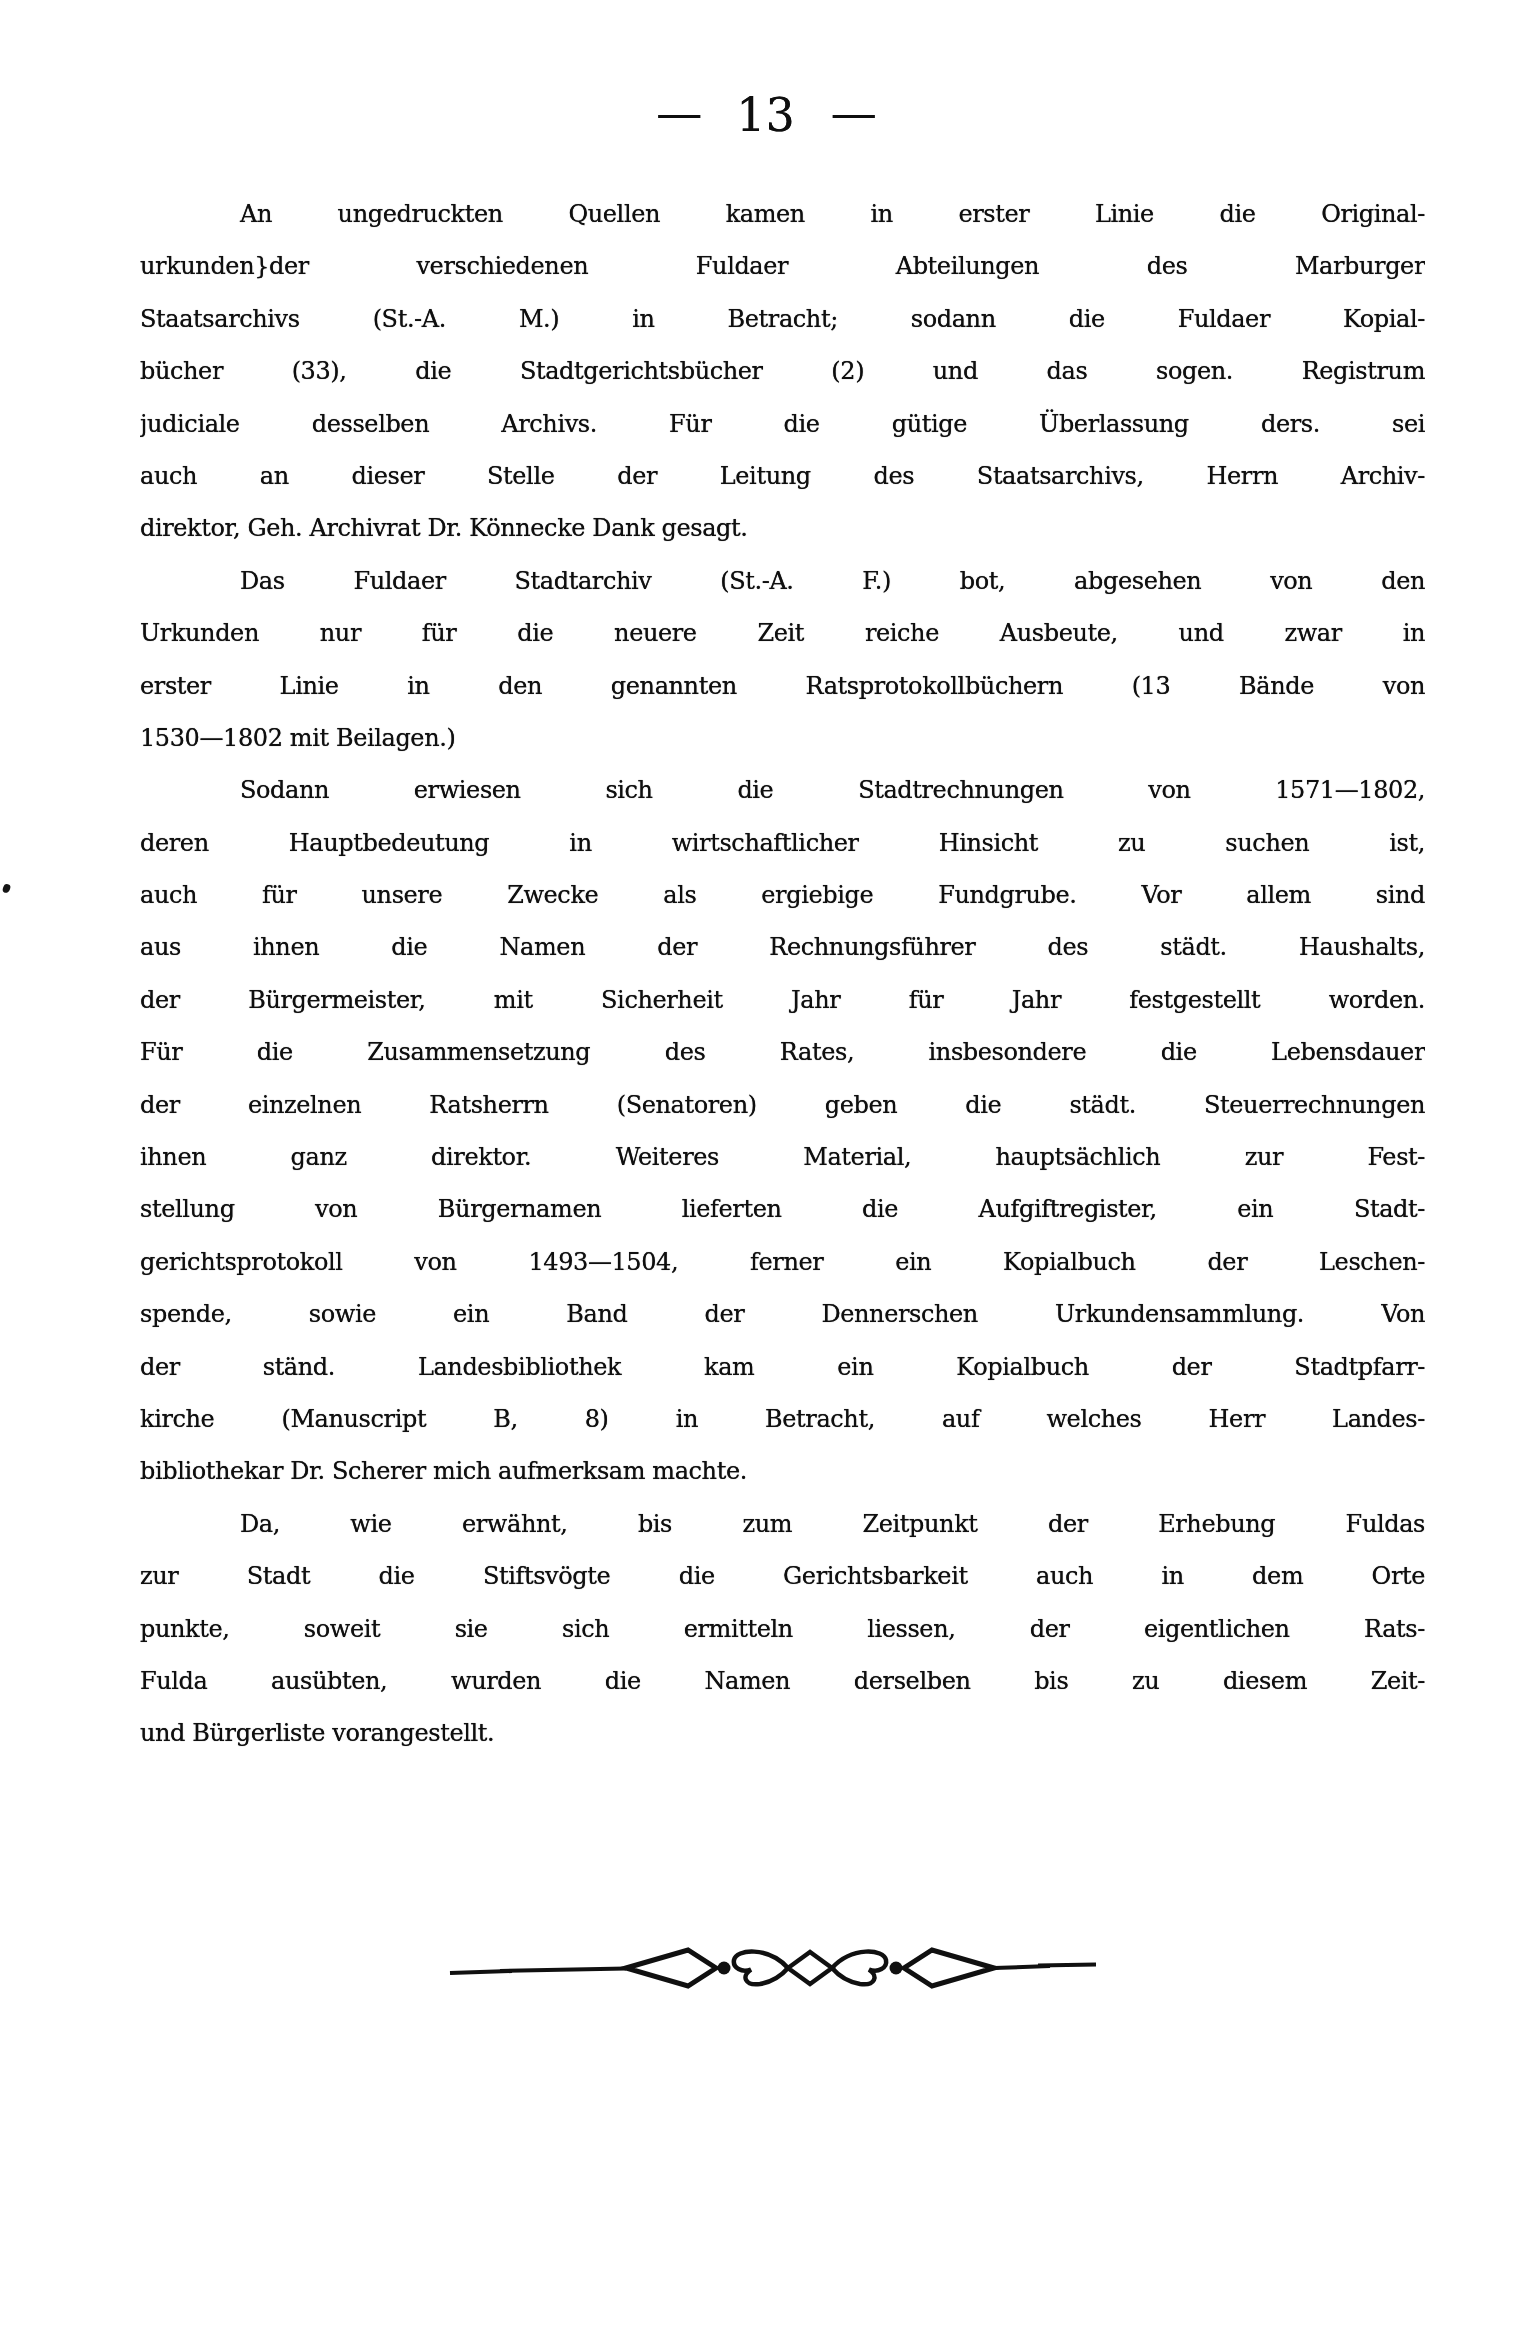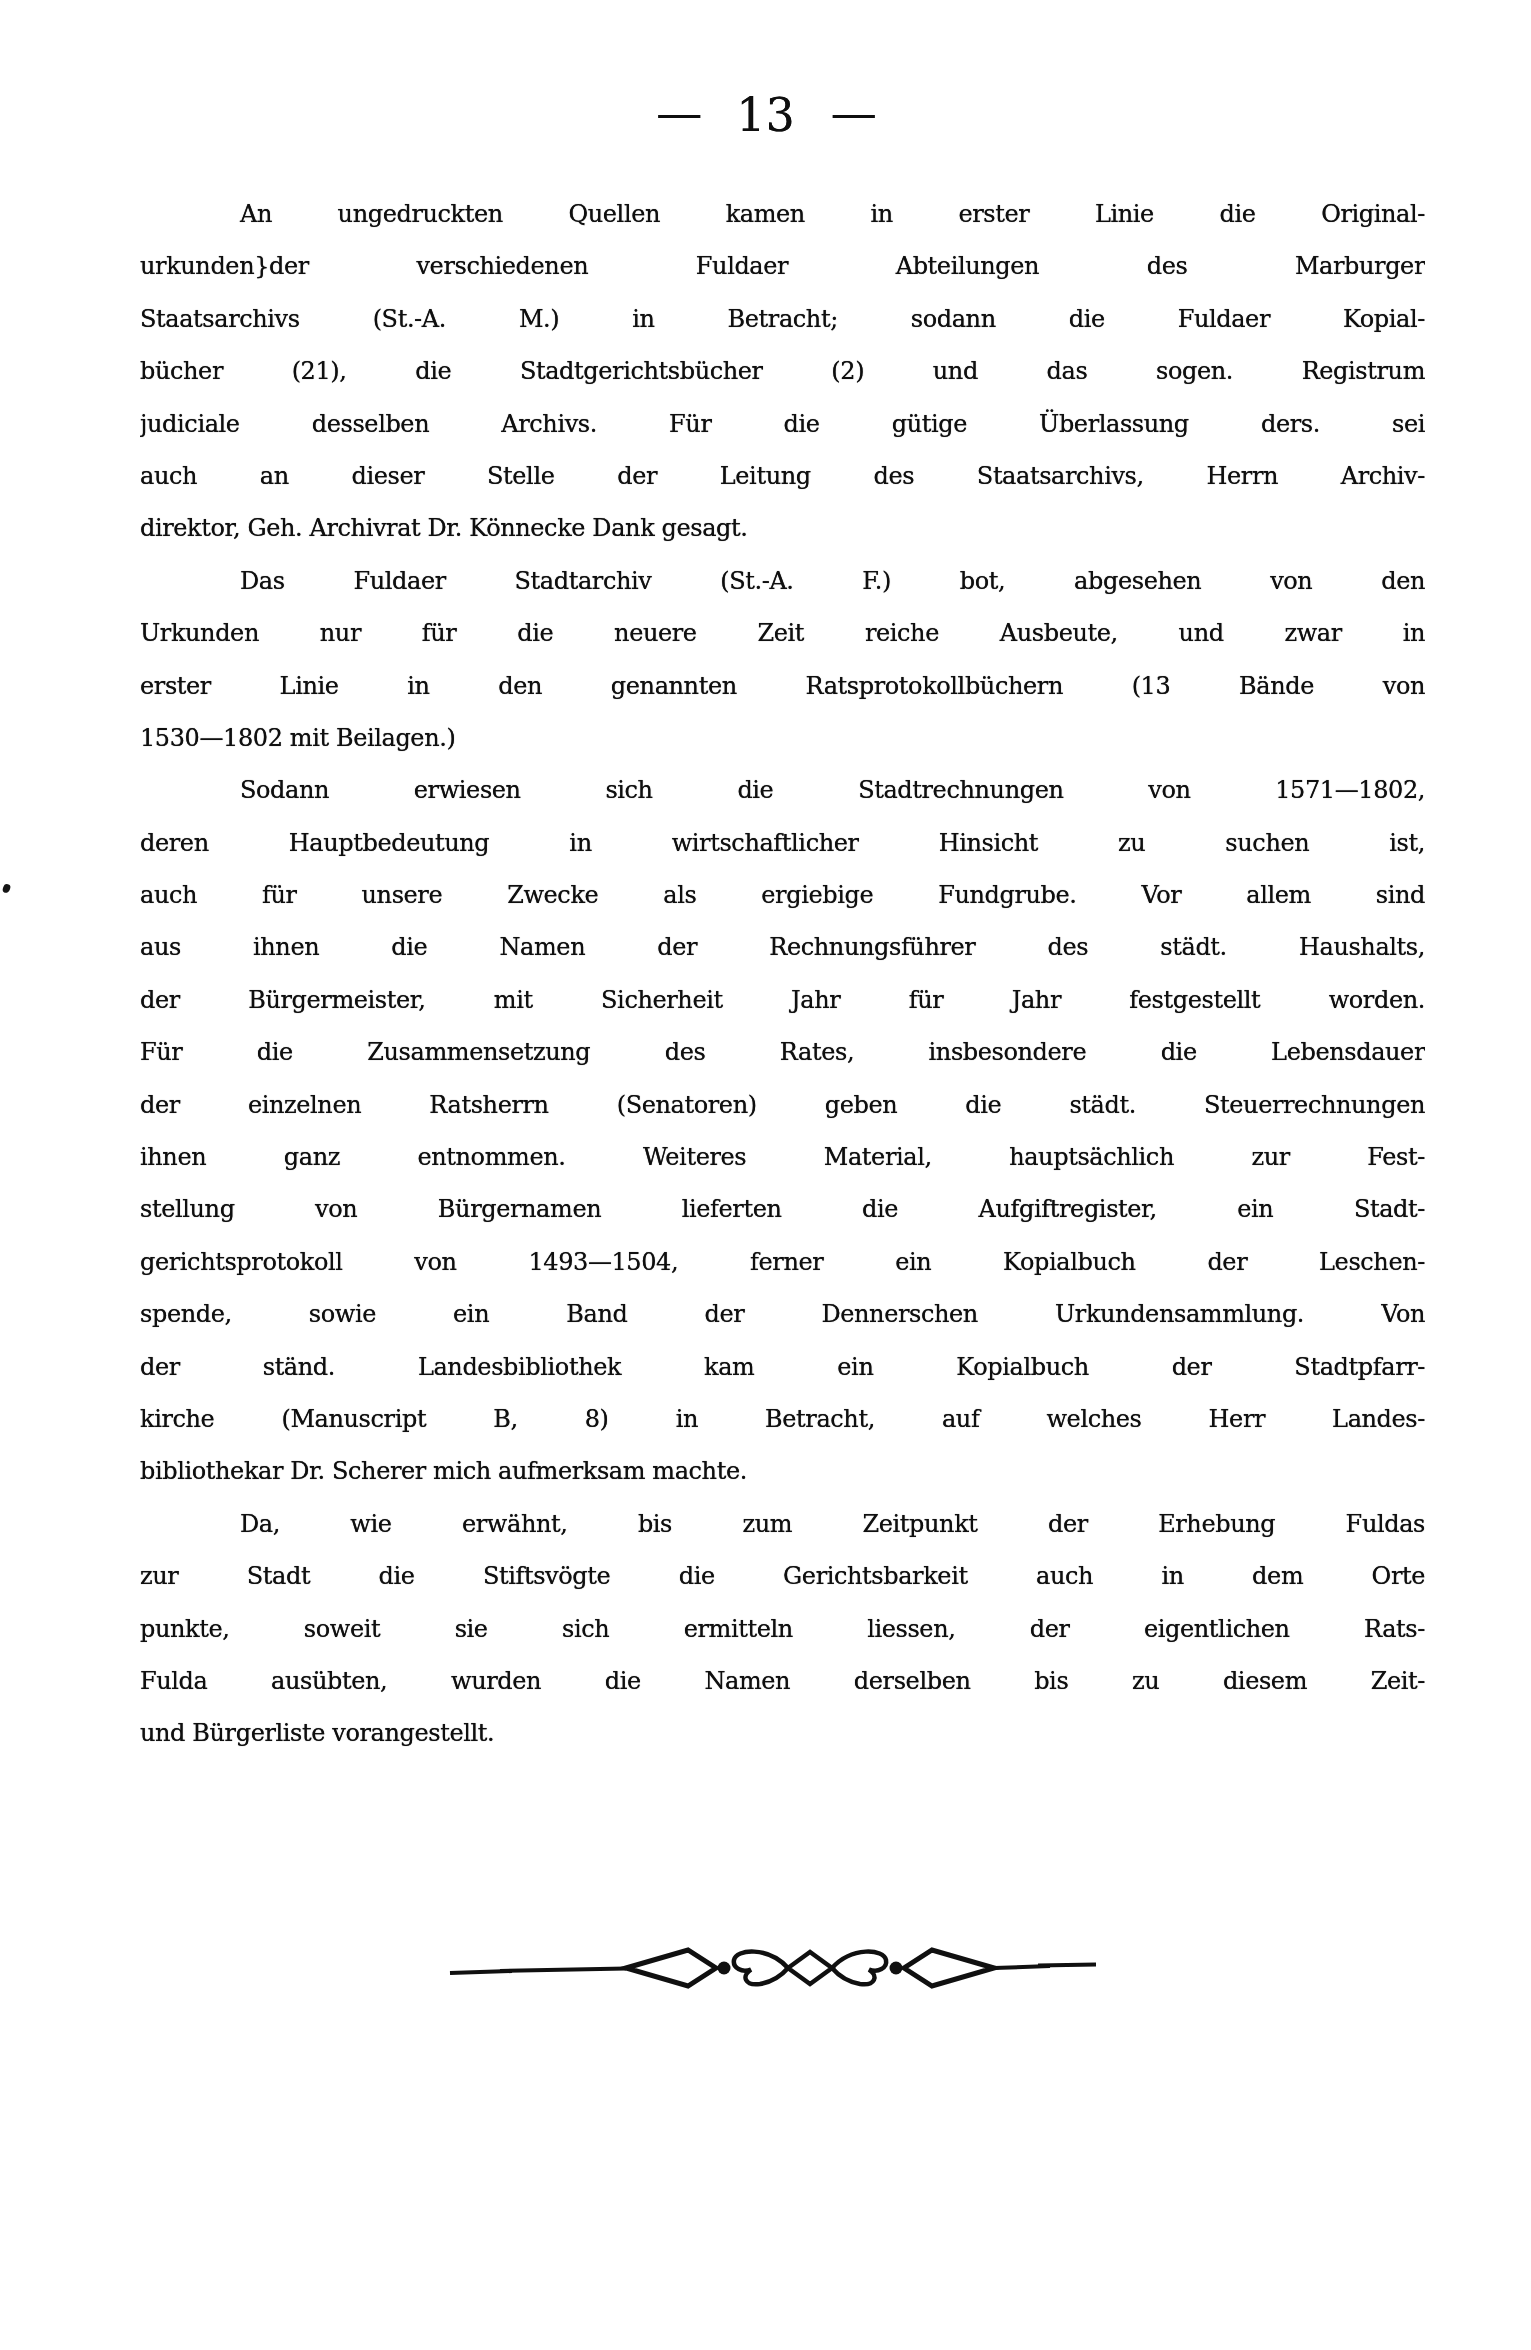--- a/index.html
+++ b/index.html
@@ -63,36 +63,36 @@
     <span>13</span>
     <span class="dash">—</span>
   </div>
 
   <div class="ink-speck"></div>
 
   <div class="text-block" id="text-block">
       <div class="line indent">An ungedruckten Quellen kamen in erster Linie die Original-</div>
       <div class="line">urkunden}der verschiedenen Fuldaer Abteilungen des Marburger</div>
       <div class="line">Staatsarchivs (St.-A. M.) in Betracht; sodann die Fuldaer Kopial-</div>
-      <div class="line">bücher (21), die Stadtgerichtsbücher (2) und das sogen. Registrum</div>
+      <div class="line">bücher (33), die Stadtgerichtsbücher (2) und das sogen. Registrum</div>
       <div class="line">judiciale desselben Archivs. Für die gütige Überlassung ders. sei</div>
       <div class="line">auch an dieser Stelle der Leitung des Staatsarchivs, Herrn Archiv-</div>
       <div class="line plain">direktor, Geh. Archivrat Dr. Könnecke Dank gesagt.</div>
       <div class="line indent">Das Fuldaer Stadtarchiv (St.-A. F.) bot, abgesehen von den</div>
       <div class="line">Urkunden nur für die neuere Zeit reiche Ausbeute, und zwar in</div>
       <div class="line">erster Linie in den genannten Ratsprotokollbüchern (13 Bände von</div>
       <div class="line plain">1530—1802 mit Beilagen.)</div>
       <div class="line indent">Sodann erwiesen sich die Stadtrechnungen von 1571—1802,</div>
       <div class="line">deren Hauptbedeutung in wirtschaftlicher Hinsicht zu suchen ist,</div>
       <div class="line">auch für unsere Zwecke als ergiebige Fundgrube. Vor allem sind</div>
       <div class="line">aus ihnen die Namen der Rechnungsführer des städt. Haushalts,</div>
       <div class="line">der Bürgermeister, mit Sicherheit Jahr für Jahr festgestellt worden.</div>
       <div class="line">Für die Zusammensetzung des Rates, insbesondere die Lebensdauer</div>
       <div class="line">der einzelnen Ratsherrn (Senatoren) geben die städt. Steuerrechnungen</div>
-      <div class="line">ihnen ganz entnommen. Weiteres Material, hauptsächlich zur Fest-</div>
+      <div class="line">ihnen ganz direktor. Weiteres Material, hauptsächlich zur Fest-</div>
       <div class="line">stellung von Bürgernamen lieferten die Aufgiftregister, ein Stadt-</div>
       <div class="line">gerichtsprotokoll von 1493—1504, ferner ein Kopialbuch der Leschen-</div>
       <div class="line">spende, sowie ein Band der Dennerschen Urkundensammlung. Von</div>
       <div class="line">der ständ. Landesbibliothek kam ein Kopialbuch der Stadtpfarr-</div>
       <div class="line">kirche (Manuscript B, 8) in Betracht, auf welches Herr Landes-</div>
       <div class="line plain">bibliothekar Dr. Scherer mich aufmerksam machte.</div>
       <div class="line indent">Da, wie erwähnt, bis zum Zeitpunkt der Erhebung Fuldas</div>
       <div class="line">zur Stadt die Stiftsvögte die Gerichtsbarkeit auch in dem Orte</div>
       <div class="line">punkte, soweit sie sich ermitteln liessen, der eigentlichen Rats-</div>
       <div class="line">Fulda ausübten, wurden die Namen derselben bis zu diesem Zeit-</div>

